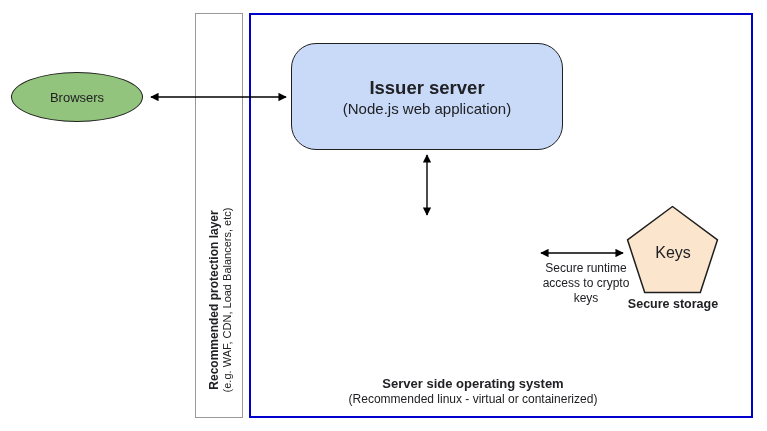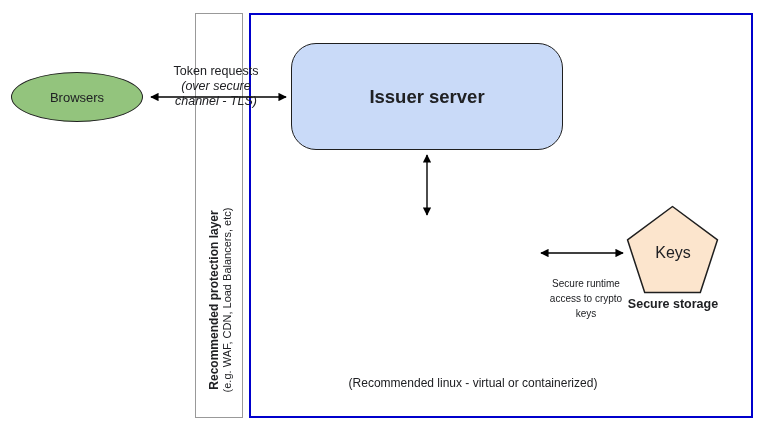--- a/index.html
+++ b/index.html
@@ -110,21 +110,21 @@
   .edge-label {
     position: absolute;
     transform: translateX(-50%);
     text-align: center;
     font-size: 12.5px;
     line-height: 15px;
     white-space: nowrap;
   }
   .lbl-token-requests { left: 216px; top: 64px; }
   .lbl-os-level { left: 475px; top: 172px; }
-  .lbl-secure-runtime { left: 586px; top: 276px; font-size: 10px; }
+  .lbl-secure-runtime { left: 586px; top: 261px; font-size: 12px; }
   .italic { font-style: italic; }
 
   
   .svg-overlay {
     position: absolute;
     left: 0; top: 0;
     pointer-events: none;
   }
   .arrow { stroke: #000000; stroke-width: 1.4; }
   .arrowhead { fill: #000000; }
@@ -143,53 +143,50 @@
   <div class="strip"></div>
 
   <div class="os-box"></div>
 
   <div class="ellipse">
     <span>Browsers</span>
   </div>
 
   <div class="node issuer">
     <div class="title">Issuer server</div>
+    <div class="subtitle">(Node.js web application)</div>
   </div>
 
 
   <svg class="svg-overlay" width="767" height="431" viewBox="0 0 767 431">
     <defs>
       <marker id="ah" viewBox="0 0 10 10" refX="9" refY="5" markerWidth="6" markerHeight="6" orient="auto-start-reverse">
         <path class="arrowhead" d="M0,0 L10,5 L0,10 z"></path>
       </marker>
     </defs>
     <line class="arrow" x1="151" y1="97" x2="286" y2="97" marker-start="url(#ah)" marker-end="url(#ah)"></line>
     <line class="arrow" x1="427" y1="155" x2="427" y2="215" marker-start="url(#ah)" marker-end="url(#ah)"></line>
     <line class="arrow" x1="541" y1="253" x2="623" y2="253" marker-start="url(#ah)" marker-end="url(#ah)"></line>
     <polygon class="pentagon" points="672.5,206.5 717.5,239.8 700.3,292.5 644.7,292.5 627.5,239.8"></polygon>
   </svg>
 
   <div class="keys-text">Keys</div>
   <div class="secure-storage">Secure storage</div>
 
-  <div class="edge-label lbl-token-requests">
-    <div>Token requests</div>
-    <div class="italic">(over secure</div>
-    <div class="italic">channel - TLS)</div>
-  </div>
 
 
   <div class="edge-label lbl-secure-runtime">
     <div>Secure runtime</div>
     <div>access to crypto</div>
     <div>keys</div>
   </div>
 
   <div class="strip-label">
     <div class="t">Recommended protection layer</div>
     <div class="s">(e.g. WAF, CDN, Load Balancers, etc)</div>
   </div>
 
   <div class="os-caption">
+    <div class="t">Server side operating system</div>
     <div class="s">(Recommended linux - virtual or containerized)</div>
   </div>
 
 </div>
 
 </body></html>

